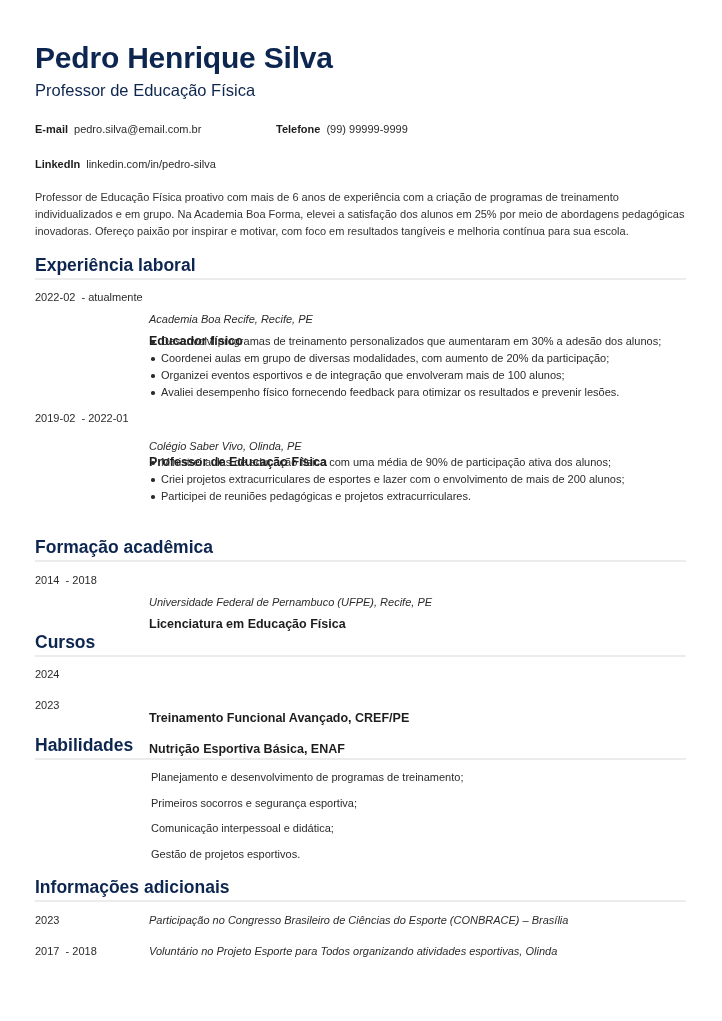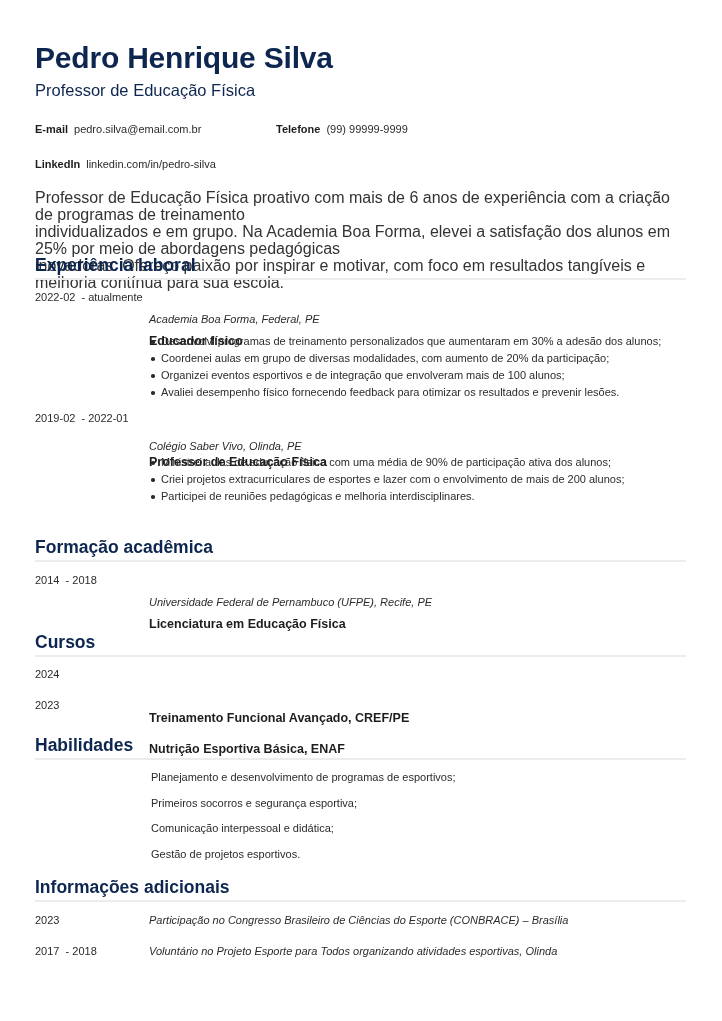--- a/index.html
+++ b/index.html
@@ -17,21 +17,21 @@
       letter-spacing: -0.2px; line-height: 36px;
     }
     .job-title {
       position: absolute; top: 80px; left: 0;
       font-size: 16.5px; color: #0d2650; line-height: 20px;
     }
     .contact-row { position: absolute; left: 0; font-size: 11px; line-height: 14px; color: #2b2b2b; }
     .contact-row .lbl { font-weight: bold; color: #1d1d1d; margin-right: 6px; }
     .summary {
       position: absolute; top: 189px; left: 0; width: 651px;
-      font-size: 16px; line-height: 17px; color: #333;
+      font-size: 11px; line-height: 17px; color: #333;
     }
     .section-title {
       position: absolute; left: 0;
       font-size: 17.5px; font-weight: bold; color: #0d2650; line-height: 22px;
     }
     .divider {
       position: absolute; left: 0; width: 651px; height: 2px; background: #ececec;
     }
     .date {
       position: absolute; left: 0; font-size: 11px; line-height: 14px; color: #2b2b2b; white-space: pre;
@@ -75,37 +75,37 @@
     <div>individualizados e em grupo. Na Academia Boa Forma, elevei a satisfação dos alunos em 25% por meio de abordagens pedagógicas</div>
     <div>inovadoras. Ofereço paixão por inspirar e motivar, com foco em resultados tangíveis e melhoria contínua para sua escola.</div>
   </div>
 
   <h2 class="section-title" style="top:254px;">Experiência laboral</h2>
   <div class="divider" style="top:278px;"></div>
 
   <div>
     <div class="date" style="top:290px;">2022-02  - atualmente</div>
     <div class="entry-title" style="top:289px;">Educador físico</div>
-    <div class="entry-sub" style="top:312px;">Academia Boa Forma, Federal, PE</div>
+    <div class="entry-sub" style="top:312px;">Academia Boa Recife, Recife, PE</div>
     <ul class="bullets" style="top:333px;">
       <li>Desenvolvi programas de treinamento personalizados que aumentaram em 30% a adesão dos alunos;</li>
       <li>Coordenei aulas em grupo de diversas modalidades, com aumento de 20% da participação;</li>
       <li>Organizei eventos esportivos e de integração que envolveram mais de 100 alunos;</li>
       <li>Avaliei desempenho físico fornecendo feedback para otimizar os resultados e prevenir lesões.</li>
     </ul>
   </div>
 
   <div>
     <div class="date" style="top:411px;">2019-02  - 2022-01</div>
     <div class="entry-title" style="top:410px;">Professor de Educação Física</div>
     <div class="entry-sub" style="top:439px;">Colégio Saber Vivo, Olinda, PE</div>
     <ul class="bullets" style="top:454px;">
       <li>Ministrei aulas de educação física com uma média de 90% de participação ativa dos alunos;</li>
       <li>Criei projetos extracurriculares de esportes e lazer com o envolvimento de mais de 200 alunos;</li>
-      <li>Participei de reuniões pedagógicas e melhoria interdisciplinares.</li>
+      <li>Participei de reuniões pedagógicas e projetos extracurriculares.</li>
     </ul>
   </div>
 
   <h2 class="section-title" style="top:536px;">Formação acadêmica</h2>
   <div class="divider" style="top:560px;"></div>
   <div>
     <div class="date" style="top:573px;">2014  - 2018</div>
     <div class="entry-title" style="top:572px;">Licenciatura em Educação Física</div>
     <div class="entry-sub" style="top:595px;">Universidade Federal de Pernambuco (UFPE), Recife, PE</div>
   </div>
@@ -116,21 +116,21 @@
     <div class="date" style="top:667px;">2024</div>
     <div class="entry-title" style="top:666px;">Treinamento Funcional Avançado, CREF/PE</div>
   </div>
   <div>
     <div class="date" style="top:698px;">2023</div>
     <div class="entry-title" style="top:697px;">Nutrição Esportiva Básica, ENAF</div>
   </div>
 
   <h2 class="section-title" style="top:734px;">Habilidades</h2>
   <div class="divider" style="top:758px;"></div>
-  <div class="skill" style="top:770px;">Planejamento e desenvolvimento de programas de esportivos;</div>
+  <div class="skill" style="top:770px;">Planejamento e desenvolvimento de programas de treinamento;</div>
   <div class="skill" style="top:796px;">Primeiros socorros e segurança esportiva;</div>
   <div class="skill" style="top:821px;">Comunicação interpessoal e didática;</div>
   <div class="skill" style="top:847px;">Gestão de projetos esportivos.</div>
 
   <h2 class="section-title" style="top:876px;">Informações adicionais</h2>
   <div class="divider" style="top:900px;"></div>
   <div>
     <div class="date" style="top:913px;">2023</div>
     <div class="extra" style="top:913px;">Participação no Congresso Brasileiro de Ciências do Esporte (CONBRACE) – Brasília</div>
   </div>

